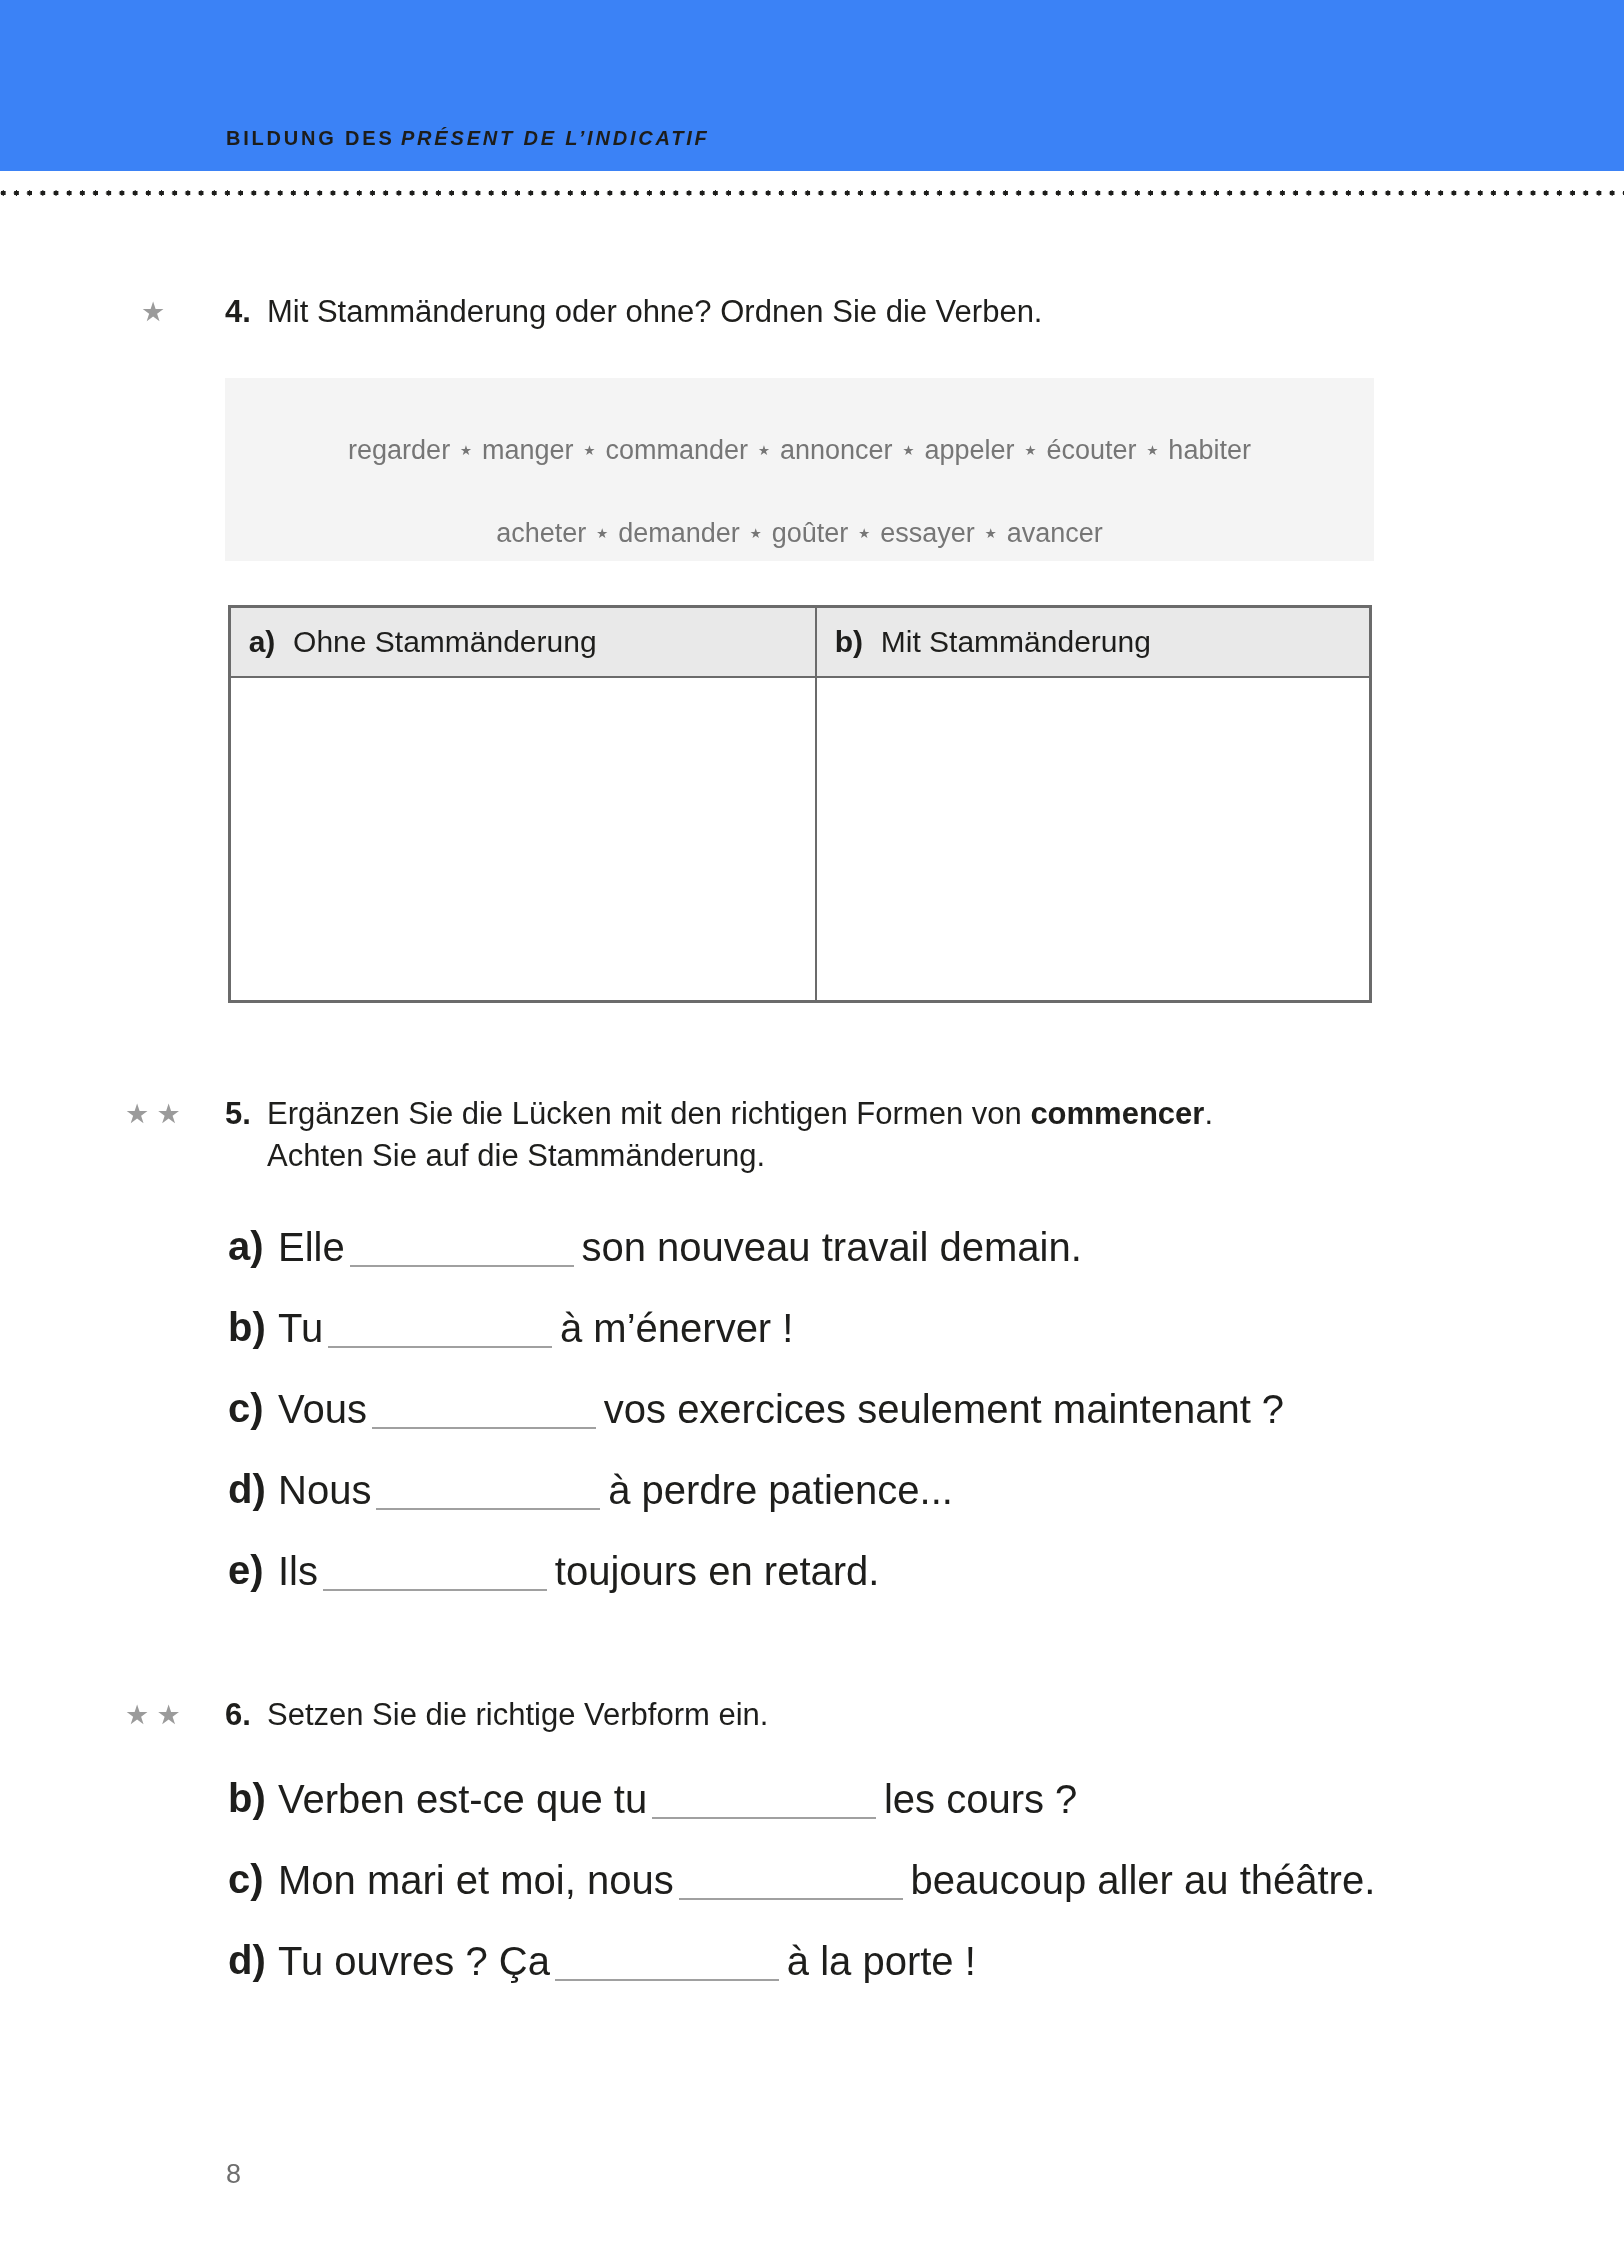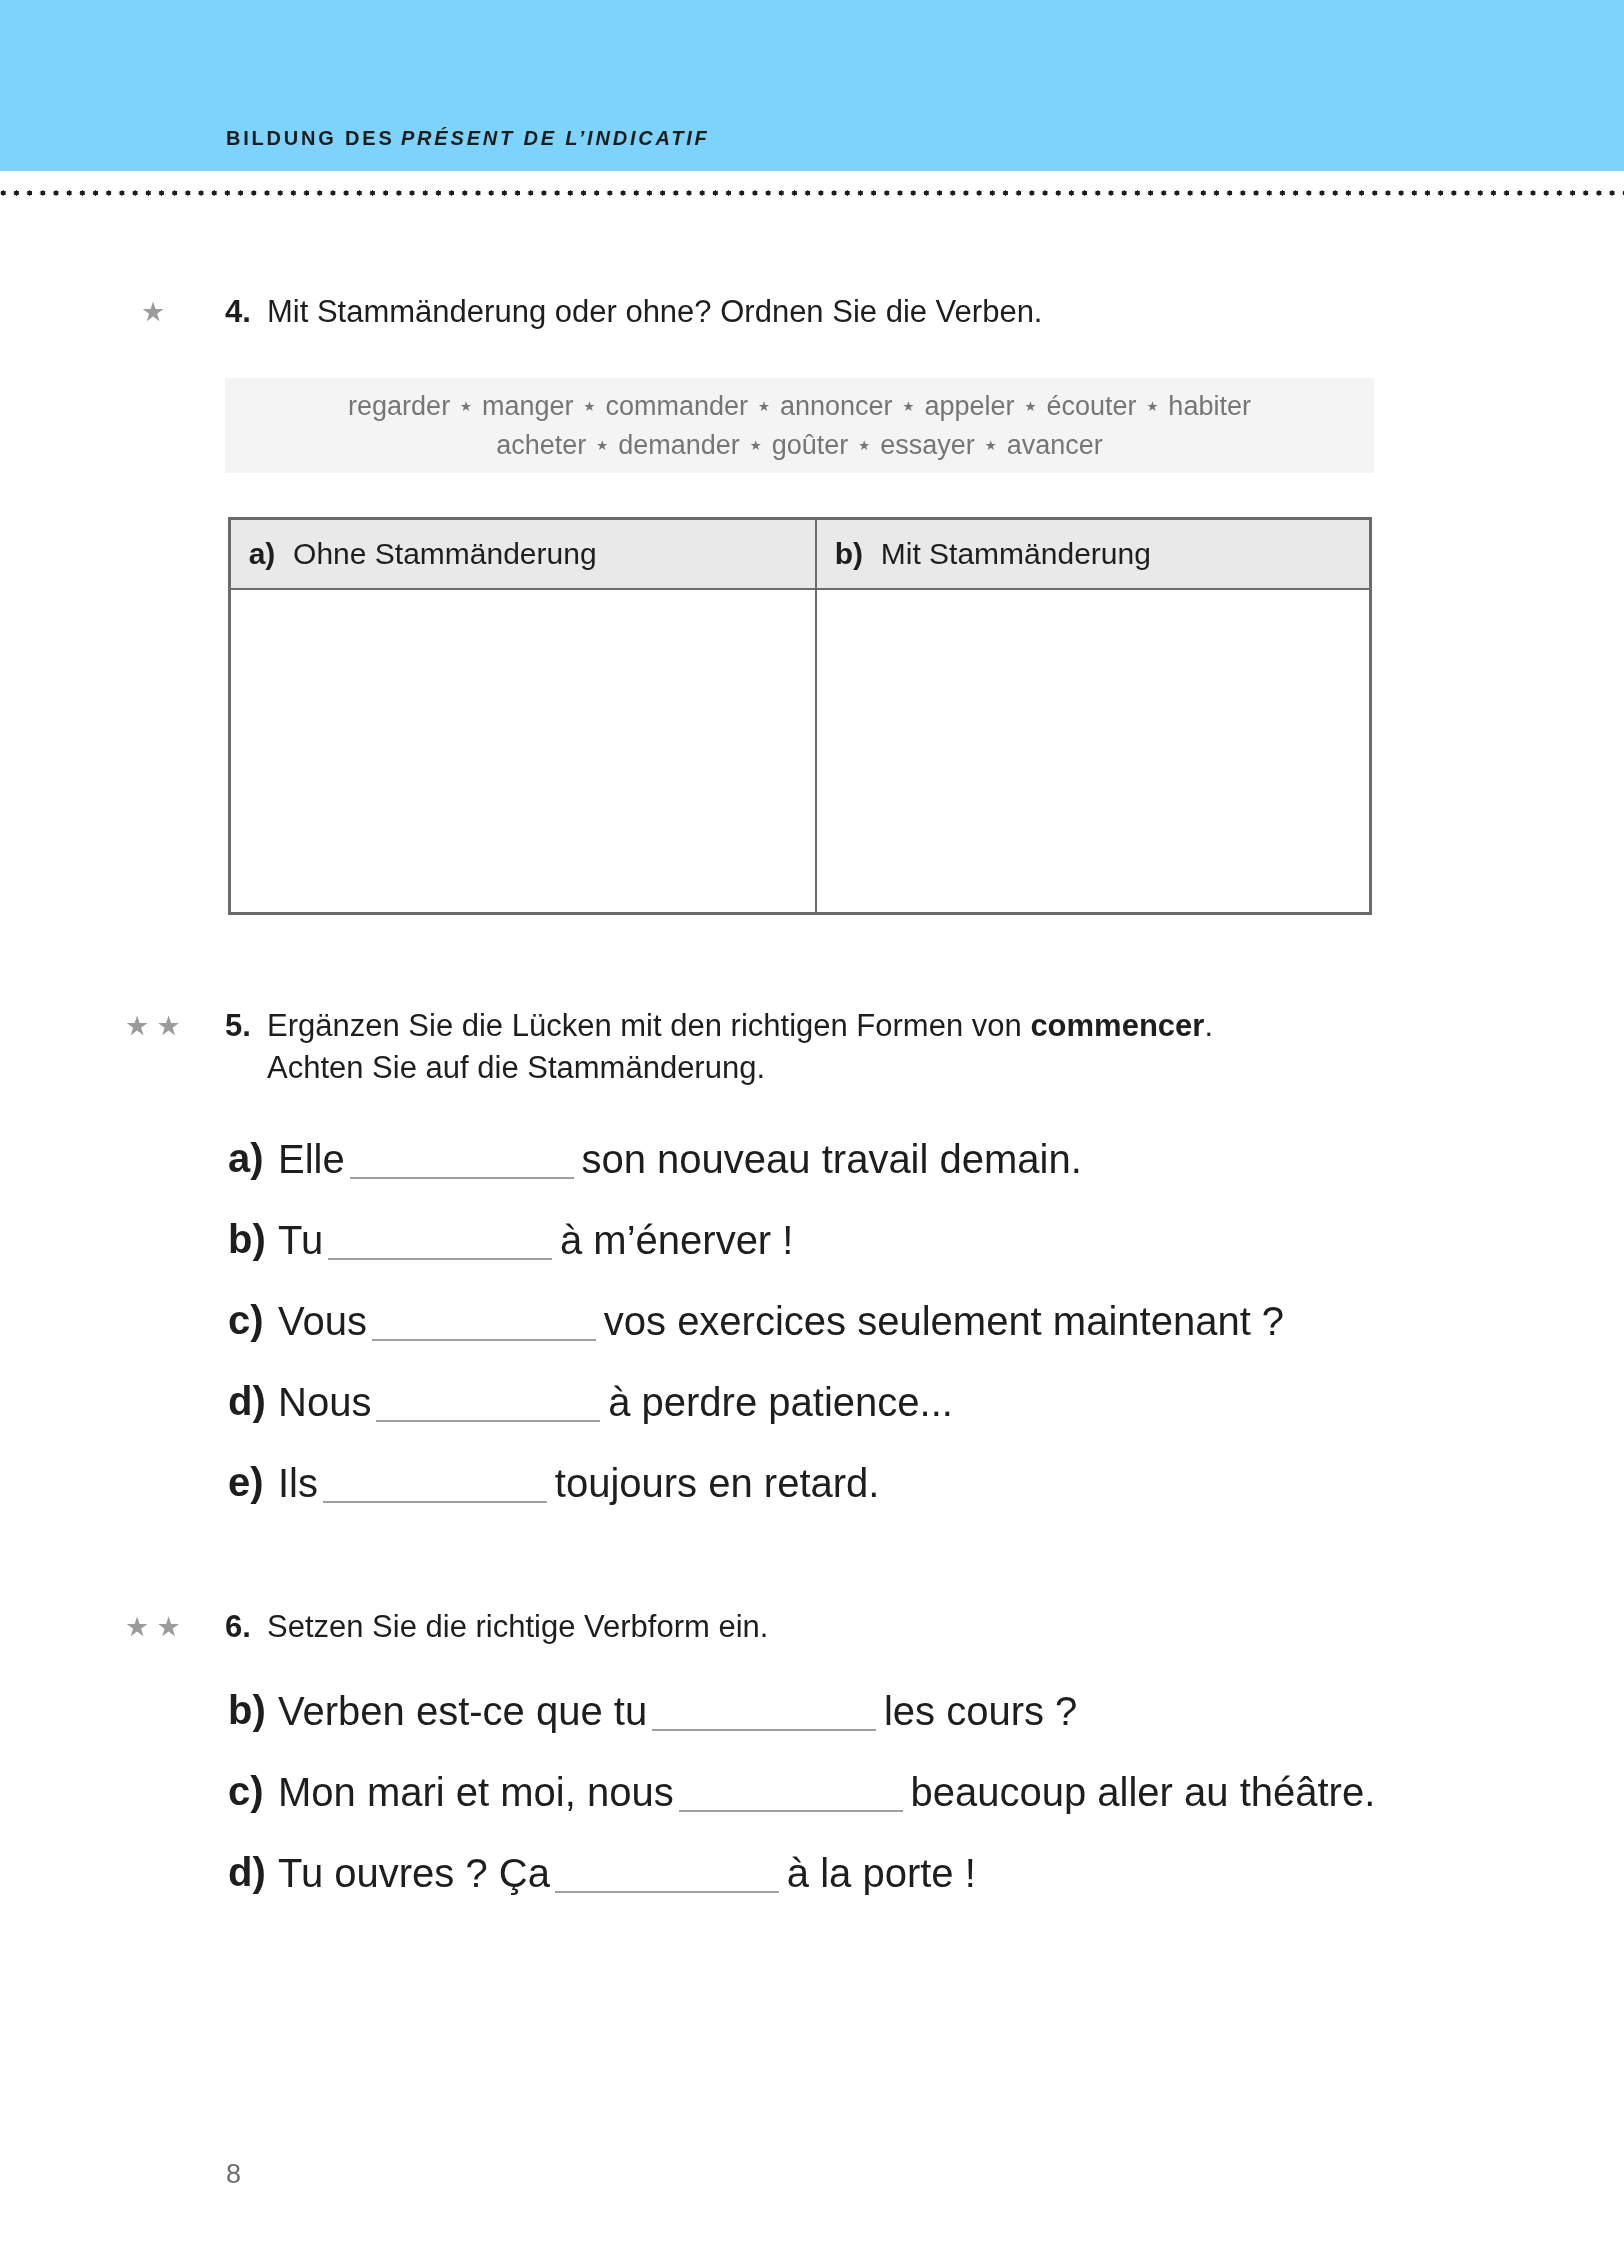--- a/index.html
+++ b/index.html
@@ -1,42 +1,42 @@
 <!DOCTYPE html>
 <html style="font-size:13px"><head>
 <meta charset="utf-8">
 <style>
   html,body { margin:0; padding:0; background:#fff; }
   .page {
     position:relative; width:1624px; height:2261px; background:#ffffff; overflow:hidden;
     font-family:"Liberation Sans","DejaVu Sans",sans-serif; color:#1e1e1c;
   }
   
-  .banner { height:171px; background:#7dd3fc; display:flex; align-items:flex-end; }
+  .banner { height:171px; background:#3b82f6; display:flex; align-items:flex-end; }
   .btitle { padding:0 0 21px 226px; font-weight:bold; font-size:20px; letter-spacing:2.8px; color:#1d1d1b; white-space:nowrap; }
   .bital { font-style:italic; margin-left:6.4px; }
   .dotted {
     margin-top:18.5px; height:6.4px; width:100%;
     background-image:radial-gradient(circle 2.8px at 3.2px 3.2px, #1d1d1b 97%, transparent 100%);
     background-size:13.2px 6.4px; background-repeat:repeat-x;
   }
   
   .ex-head { position:relative; padding-left:225px; font-size:31px; line-height:35px; }
   .stars { position:absolute; left:125px; top:0; color:#9b9b9b; font-size:27px; letter-spacing:7.2px; font-family:"DejaVu Sans",sans-serif; }
   .stars.one { left:141px; letter-spacing:0; }
   .num { display:inline-block; width:42px; font-weight:bold; }
   .htext { display:inline-block; vertical-align:top; max-width:1256px; }
   .hline2 { display:block; }
   .ex4-head { margin-top:98px; }
   .ex5-head { margin-top:90px; line-height:42px; }
   .ex6-head { margin-top:106px; }
   
   .wordbox { margin-left:225px; width:1149px; background:#f4f4f4; text-align:center;
              color:#767676; font-size:27px; }
-  .wordbox .wline { line-height:39px; }
+  .wordbox .wline { line-height:39px;margin-top:44px; }
   .wordbox1 { margin-top:49px; padding:8.9px 0 8px 0; }
   .wordbox2 { margin-top:52px; padding:6.4px 0; line-height:39px; }
   
   .stable { margin:44px 0 0 228px; width:1144px; height:398px; border:3.2px solid #6b6b6b;
             box-sizing:border-box; display:flex; flex-direction:column; }
   .thead { height:68px; flex:0 0 68px; background:#e9e9e9; border-bottom:2.4px solid #6b6b6b; display:flex; }
   .tbodyr { flex:1; display:flex; background:#ffffff; }
   .tcell { box-sizing:border-box; }
   .tcell.a { width:51.5%; border-right:2.4px solid #6b6b6b; }
   .tcell.b { flex:1; }

